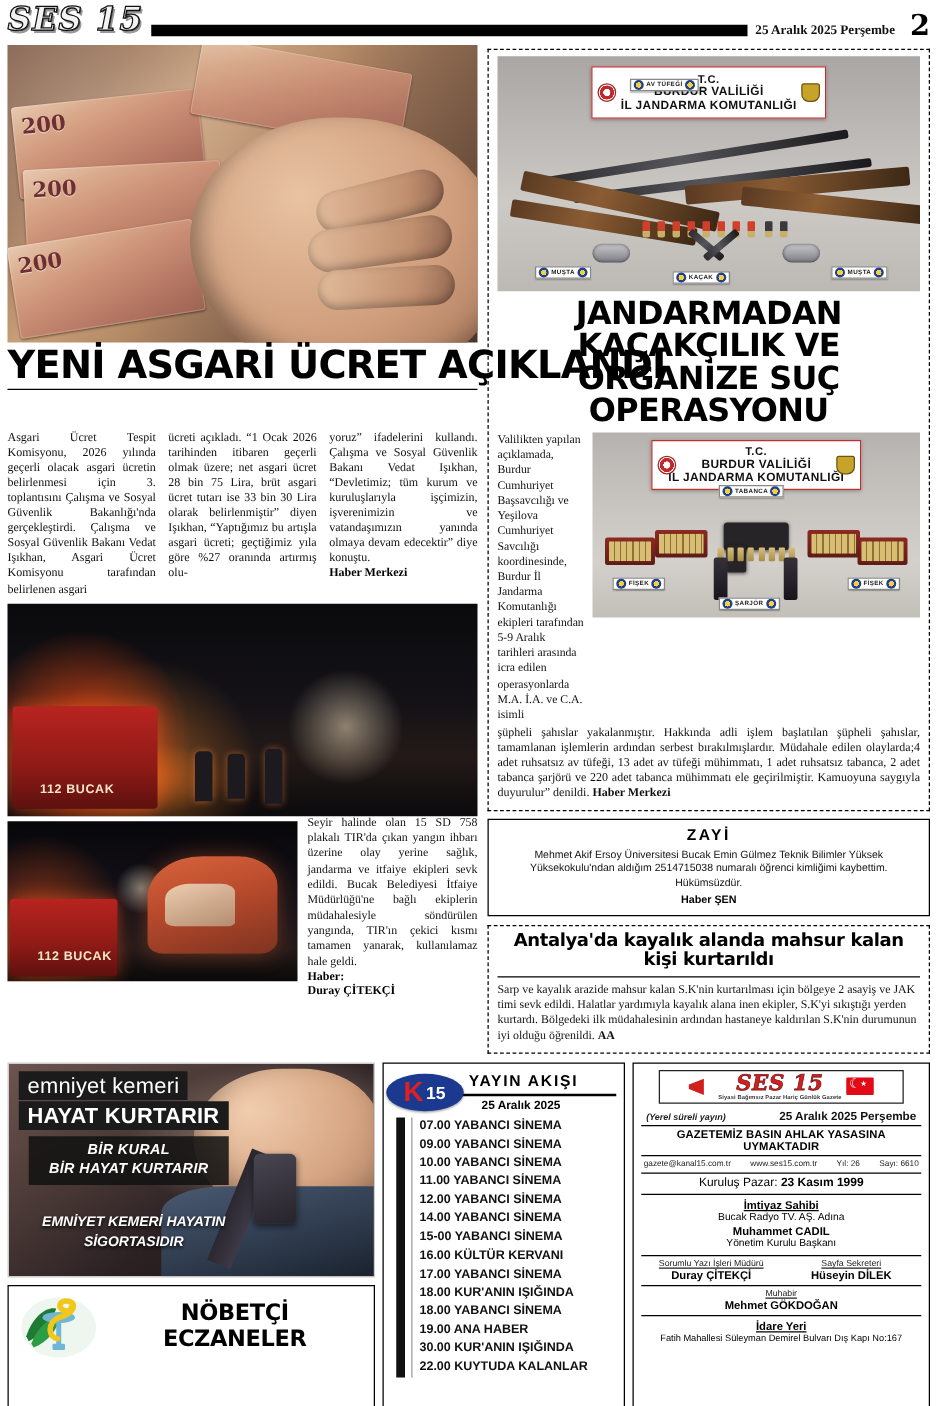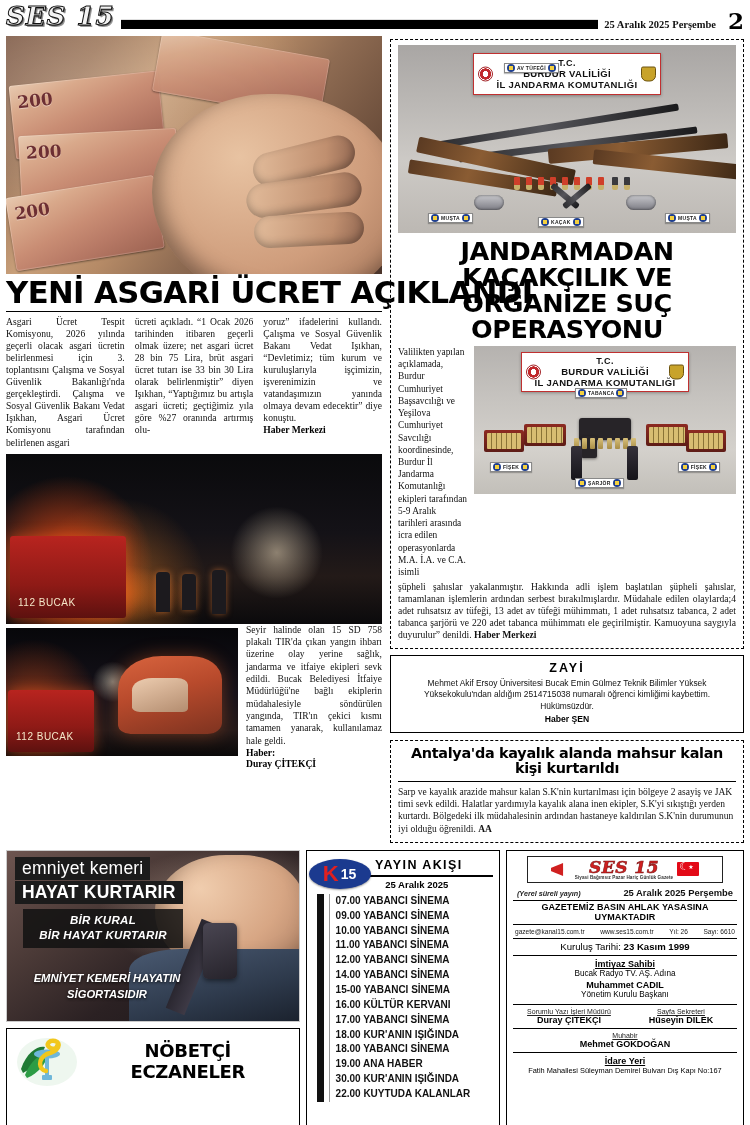--- a/index.html
+++ b/index.html
@@ -79,22 +79,22 @@
       radial-gradient(circle at 30% 78%, rgba(255,140,40,.45), rgba(0,0,0,0) 30%),
       radial-gradient(circle at 72% 58%, rgba(255,235,200,.5), rgba(0,0,0,0) 16%),
       linear-gradient(180deg, #0a0a0c 0%, #141217 46%, #231a18 72%, #0b0a0c 100%);
   }
   .fire-truck {
     position:absolute; left:4px; bottom:6px; width:116px; height:82px;
     background: linear-gradient(180deg,#b8241f 0%, #8e1a16 60%, #5d110f 100%);
     border-radius: 3px; box-shadow: 0 0 14px rgba(255,90,30,.45);
   }
   .fire-truck .plate {
-    position:absolute; left:8px; bottom:10px; font-family:"Liberation Sans",sans-serif;
-    font-size:10px; font-weight:normal; color:#f4e6c8; letter-spacing:.5px;
+    position:absolute; left:22px; bottom:10px; font-family:"Liberation Sans",sans-serif;
+    font-size:10px; font-weight:bold; color:#f4e6c8; letter-spacing:.5px;
   }
   .fire-glow { position:absolute; left:30px; bottom:0; width:150px; height:60px;
     background: radial-gradient(ellipse at center, rgba(255,120,30,.55), rgba(0,0,0,0) 70%); }
   .fire-men { position:absolute; width:14px; border-radius:4px 4px 0 0; background:#1c1a1e; box-shadow:0 0 6px rgba(255,140,60,.5);}
   .tir-cab {
     position:absolute; left:45%; top:26%; width:120px; height:86px;
     background: linear-gradient(165deg,#d8643e 0%, #b84a2c 45%, #7e3320 100%);
     border-radius: 42% 30% 14% 12%;
     box-shadow: 0 0 18px rgba(255,110,40,.35);
   }
@@ -171,21 +171,21 @@
     font-family: "DejaVu Sans", sans-serif; font-weight: bold;
     font-size: 26px; line-height: 1.0; letter-spacing: -.5px;
     color: #000; text-transform: uppercase; margin: 5px 0 3px; text-align:right;
   }
   .hl-tir .l1 { display:block; text-align:left;}
   .hl-tir .l2 { display:block; text-align:right;}
   .rule-thin { border-top: 1.2px solid #000; margin: 3px 0; }
 
   
   .body3 { display: flex; gap: 10px; margin-top: 4px; }
-  .body3 .c { flex: 1; }
+  .body3 .c { flex: 1; margin-top: 29px; }
   .bodytext {
     font-family: "Liberation Serif", serif; font-size: 9.6px; line-height: 1.26;
     text-align: justify; color: #111; hyphens: auto;
   }
   .bodytext b { font-weight: bold; }
   .byline { font-weight: bold; font-family:"Liberation Serif",serif; font-size:9.6px;}
 
   .jan-wrap { display:flex; gap:6px; }
   .jan-narrow { width: 70px; }
   .jan-narrow .bodytext { font-size: 9.4px; line-height: 1.3; text-align:left; }
@@ -583,21 +583,21 @@
         <div class="colo-band">GAZETEMİZ BASIN AHLAK YASASINA UYMAKTADIR</div>
 
         <div class="colo-contacts">
           <span>gazete@kanal15.com.tr</span>
           <span>www.ses15.com.tr</span>
           <span>Yıl: 26</span>
           <span>Sayı: 6610</span>
         </div>
         <div class="colo-sep"></div>
         <div class="colo-found">
-          <span>Kuruluş Tarihi:</span>
+          <span>Kuruluş Pazar:</span>
           <b>23 Kasım 1999</b>
         </div>
         <div class="colo-sep"></div>
 
         <div class="colo-h">İmtiyaz Sahibi</div>
         <div class="colo-p">Bucak Radyo TV. AŞ. Adına</div>
         <div class="colo-b">Muhammet CADIL</div>
         <div class="colo-p" style="padding-bottom:3px;">Yönetim Kurulu Başkanı</div>
         <div class="colo-sep"></div>
 

